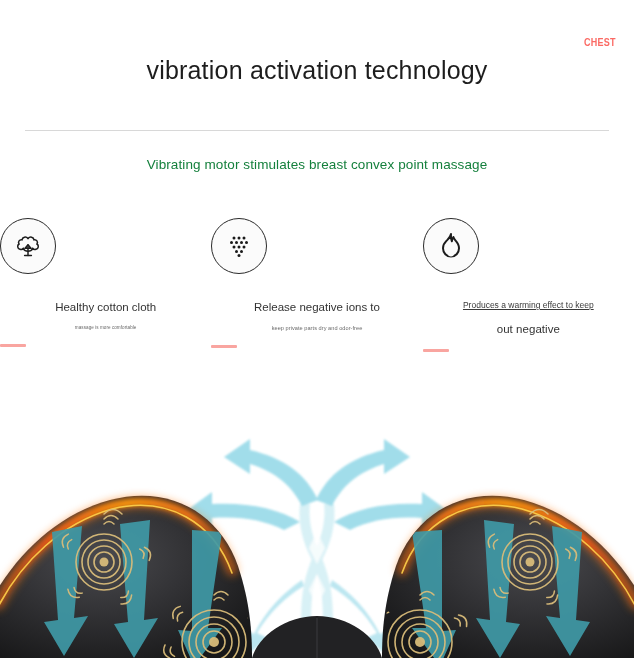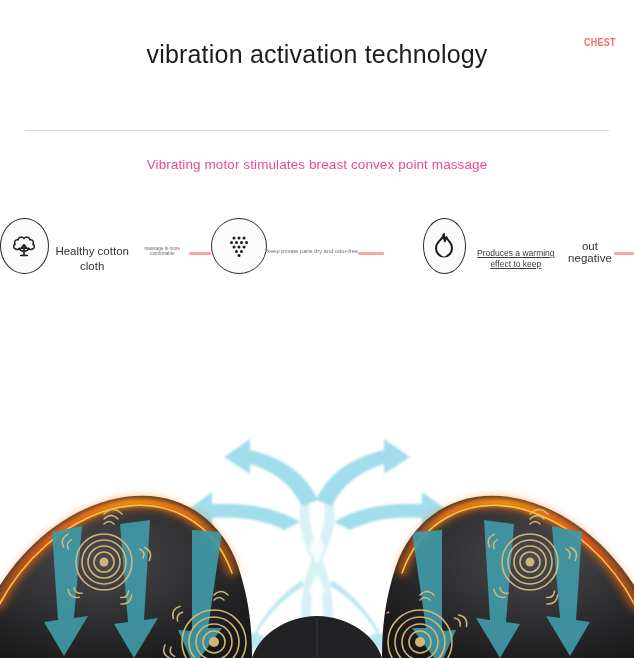--- a/index.html
+++ b/index.html
@@ -8,21 +8,21 @@
     font-family: "Liberation Sans", sans-serif;
     background:#ffffff;
     overflow:hidden;
     position:relative;
   }
   .page { position:relative; width:634px; height:658px; background:#fff; overflow:hidden; }
 
   
   .header { position:relative; height:128px; }
   .page-title {
-    position:absolute; left:0; right:0; top:40px;
+    position:absolute; left:0; right:0; top:56px;
     text-align:center;
     font-size:25px;
     font-weight:400;
     color:#1d1d1d;
     letter-spacing:.2px;
   }
   .corner-tag {
     position:absolute; right:18px; top:36px;
     font-size:11px;
     font-weight:700;
@@ -34,30 +34,30 @@
   .divider {
     position:absolute; left:25px; right:25px; top:130px;
     height:1px; background:#d8d8d8;
   }
 
   
   .subtitle {
     position:absolute; left:0; right:0; top:157px;
     text-align:center;
     font-size:13.5px;
-    color:#ec4899;
+    color:#15803d;
     letter-spacing:.1px;
   }
 
   
   .features {
     position:absolute; left:0; right:0; top:218px;
     display:flex;
   }
-  .feature { flex:1; display:flex; flex-direction:row; align-items:center; }
+  .feature { flex:1; display:flex; flex-direction:column; }
 
   .icon-circle {
     width:56px; height:56px;
     border-radius:50%;
     border:1.6px solid #2b2b2b;
     background:#fbfbfb;
     display:flex; align-items:center; justify-content:center;
     position:relative;
   }
   .icon-circle svg { display:block; }
@@ -139,20 +139,21 @@
             <circle cx="17.5" cy="11.5" r="1.5"></circle>
             <circle cx="22.5" cy="11.5" r="1.5"></circle>
           <circle cx="10" cy="16" r="1.5"></circle>
             <circle cx="15" cy="16" r="1.5"></circle>
             <circle cx="20" cy="16" r="1.5"></circle>
           <circle cx="12.5" cy="20.5" r="1.5"></circle>
             <circle cx="17.5" cy="20.5" r="1.5"></circle>
           <circle cx="15" cy="24.5" r="1.5"></circle>
         </svg>
       </div>
+      <div class="feat-line1">Release negative ions to</div>
       <div class="feat-line2">keep private parts dry and odor-free</div>
       <div class="accent-dash"></div>
     </div>
 
     <div class="feature lg">
       <div class="icon-circle">
         <svg width="30" height="32" viewBox="0 0 30 32" fill="none" stroke="#1c1c1c" stroke-width="2" stroke-linejoin="round" stroke-linecap="round">
           <path d="M15 4c-.6 3.4-2.6 4.9-4.6 6.9C8 13.3 7 15.6 7 18.2 7 23 10.6 26.6 15 26.6s8-3.6 8-8.4c0-3.6-2-6-3.8-8-1-1.1-1.6-2.2-1.8-3.2-.9 1.3-1.4 2.7-1.5 4.3-.9-2.3-1.1-4.6-.9-7.3z"></path>
           <path d="M15 26.4c-2.2 0-3.8-1.7-3.8-3.9 0-2.2 1.6-3.3 2.5-4.9.5 1.2 1.2 2 2.1 2.8 1.3 1.1 2.1 2.2 2.1 3.6 0 1.3-1.1 2.4-2.9 2.4z" fill="#fbfbfb" stroke="none"></path>
         </svg>

